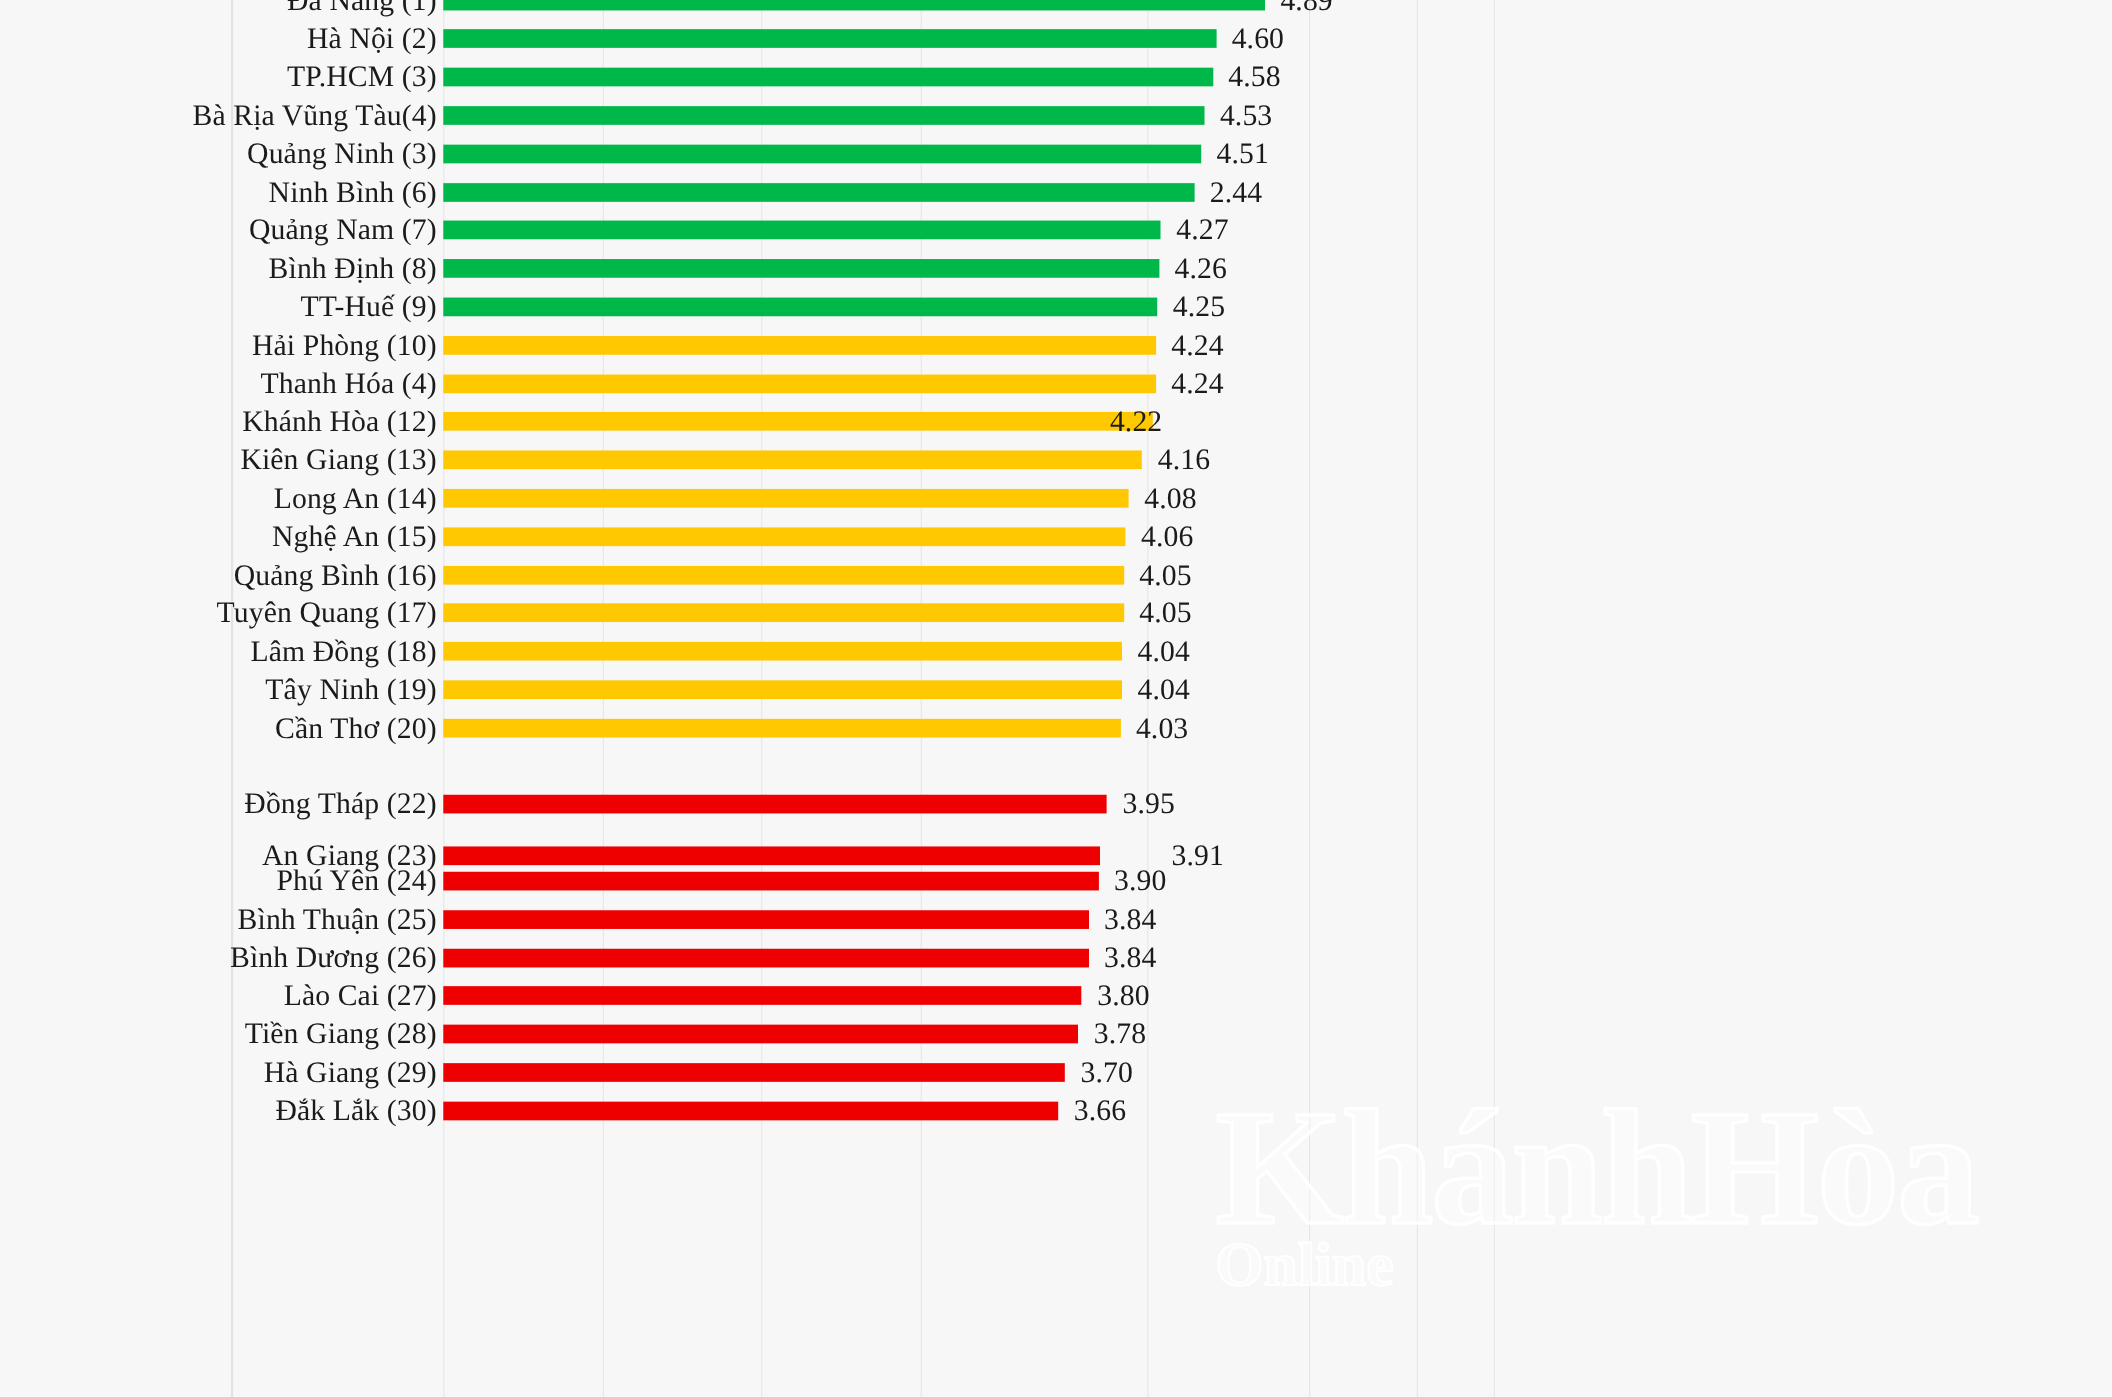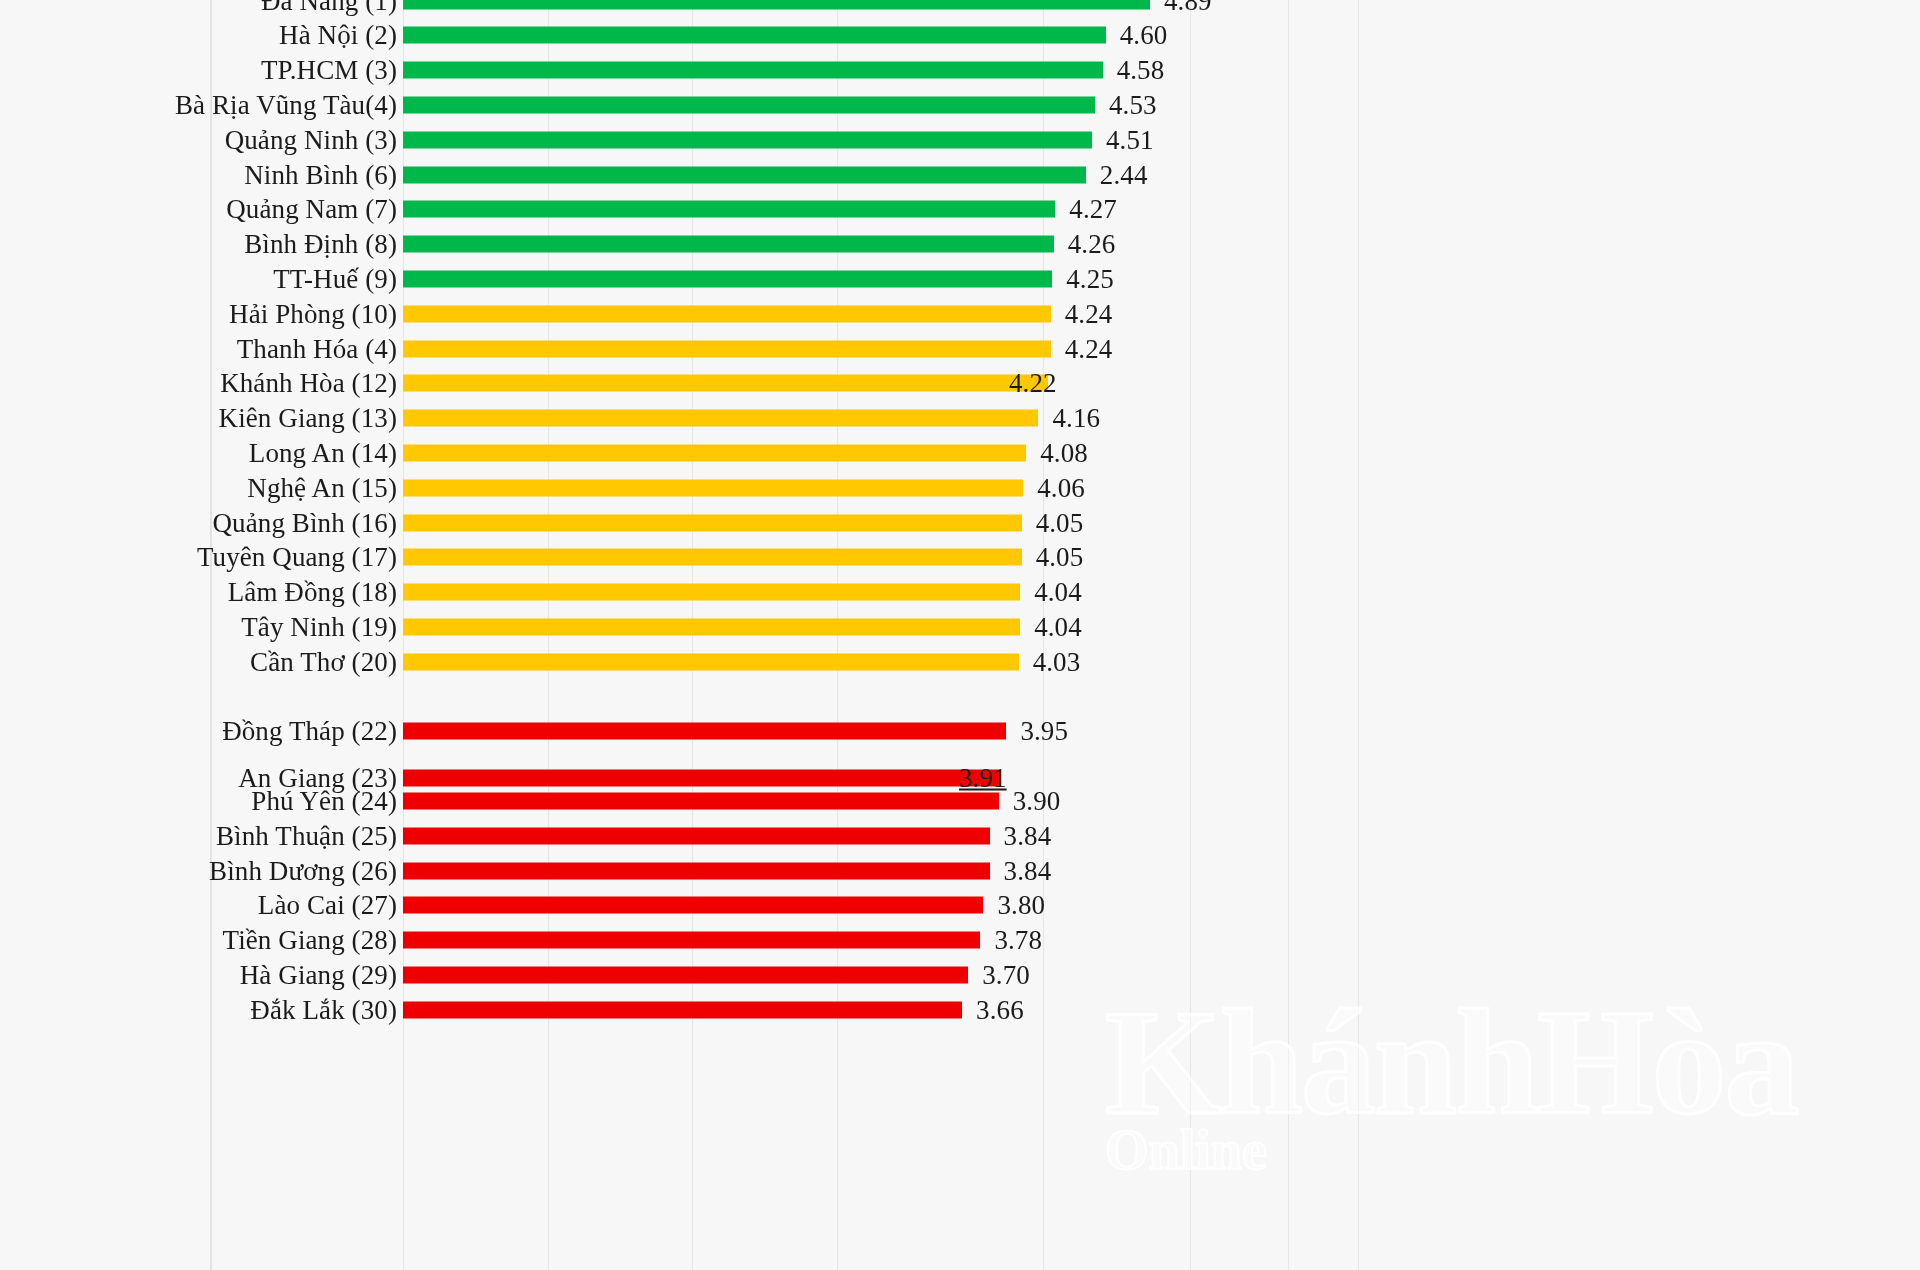--- a/index.html
+++ b/index.html
@@ -292,21 +292,21 @@
         <div class="bar-track" style="width: 603.405px;">
           <div class="bar-fill" style="width: 100%; background: rgb(238, 0, 0);"></div>
         </div>
         <div class="bar-value" style="left: 1020.4px;">3.95</div>
       </div>
       <div class="bar-row" style="top: 748.6px; margin-top: 12px;">
         <div class="row-label">An Giang (23)</div>
         <div class="bar-track" style="width: 597.294px;">
           <div class="bar-fill" style="width: 100%; background: rgb(238, 0, 0);"></div>
         </div>
-        <div class="bar-value" style="left: 959px; text-decoration: underline;">3.91</div>
+        <div class="bar-value" style="left: 1065px;">3.91</div>
       </div>
       <div class="bar-row" style="top: 783.4px;">
         <div class="row-label">Phú Yên (24)</div>
         <div class="bar-track" style="width: 595.767px;">
           <div class="bar-fill" style="width: 100%; background: rgb(238, 0, 0);"></div>
         </div>
         <div class="bar-value" style="left: 1012.77px;">3.90</div>
       </div>
       <div class="bar-row" style="top: 818.2px;">
         <div class="row-label">Bình Thuận (25)</div>

